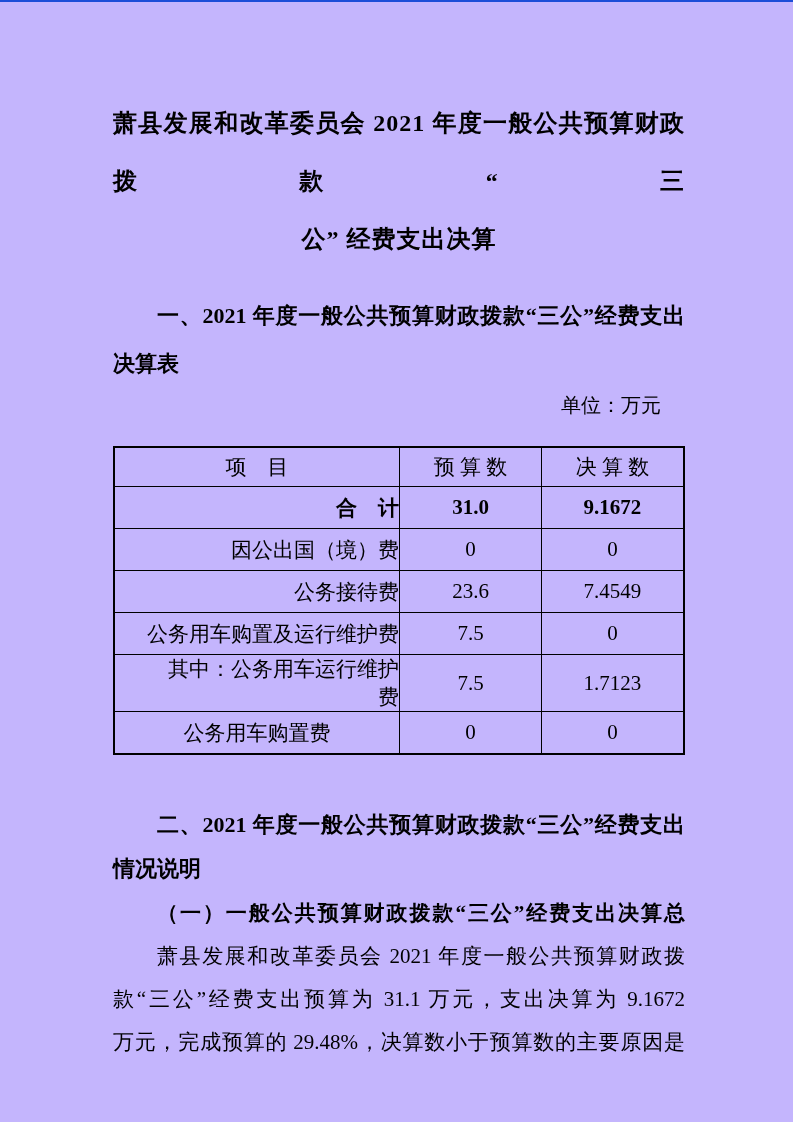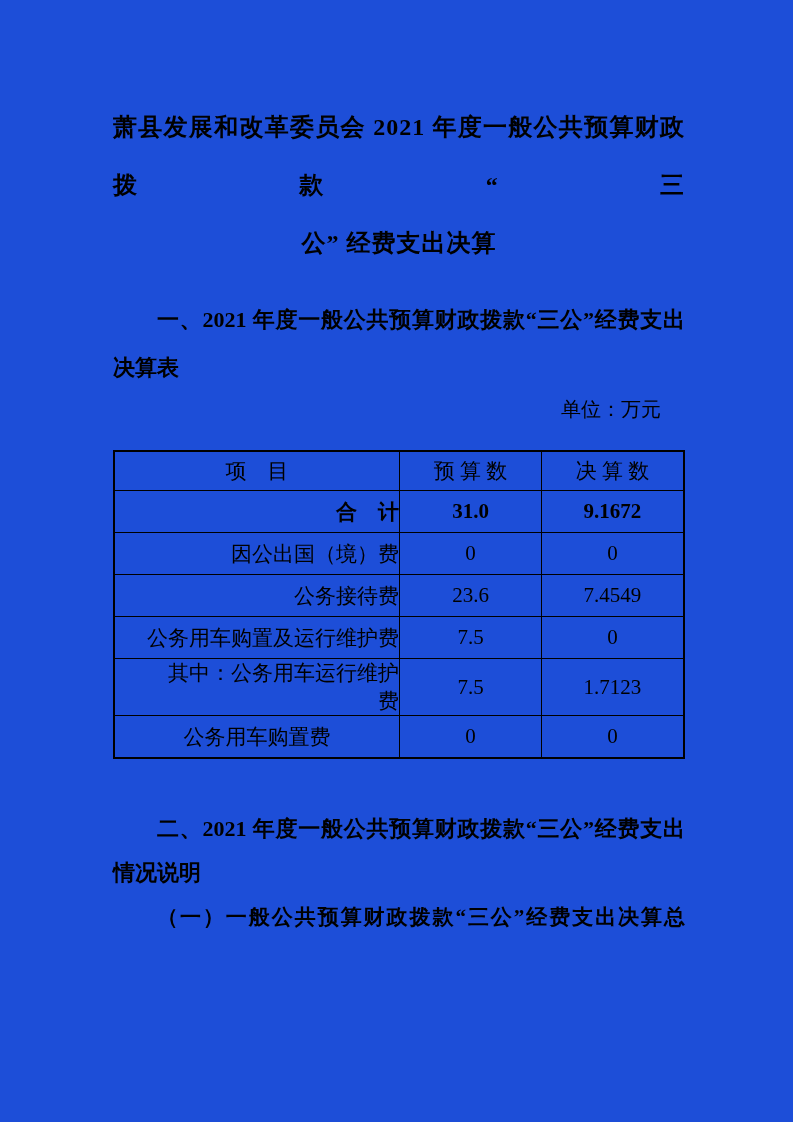--- a/index.html
+++ b/index.html
@@ -4,25 +4,25 @@
 <style>
   html, body {
     margin: 0;
     padding: 0;
     background: #ffffff;
   }
   .page {
     position: relative;
     width: 793px;
     height: 1122px;
-    background: #1d4ed8;
+    background: #c4b5fd;
     color: #000000;
     font-family: "Liberation Serif", "DejaVu Serif", serif;
     box-sizing: border-box;
-    border-top: 6px solid #1d4ed8;
+    border-top: 2px solid #1d4ed8;
     overflow: hidden;
   }
   .content {
     box-sizing: border-box;
     width: 100%;
     padding: 0 108px 0 113px;
   }
   .stretch {
     text-align: justify;
     text-align-last: justify;
@@ -168,15 +168,20 @@
 
     <div class="sec2-heading">
       <div class="stretch indent2">二、2021 年度一般公共预算财政拨款“三公”经费支出</div>
       <div>情况说明</div>
     </div>
 
     <div class="sub-heading">
       <div class="stretch indent2">（一）一般公共预算财政拨款“三公”经费支出决算总</div>
     </div>
 
+    <div class="body-para">
+      <div class="stretch indent2">萧县发展和改革委员会 2021 年度一般公共预算财政拨</div>
+      <div class="stretch">款“三公”经费支出预算为 31.1 万元，支出决算为 9.1672</div>
+      <div class="stretch">万元，完成预算的 29.48%，决算数小于预算数的主要原因是</div>
+    </div>
 
   </div>
 </div>
 
 </body></html>

